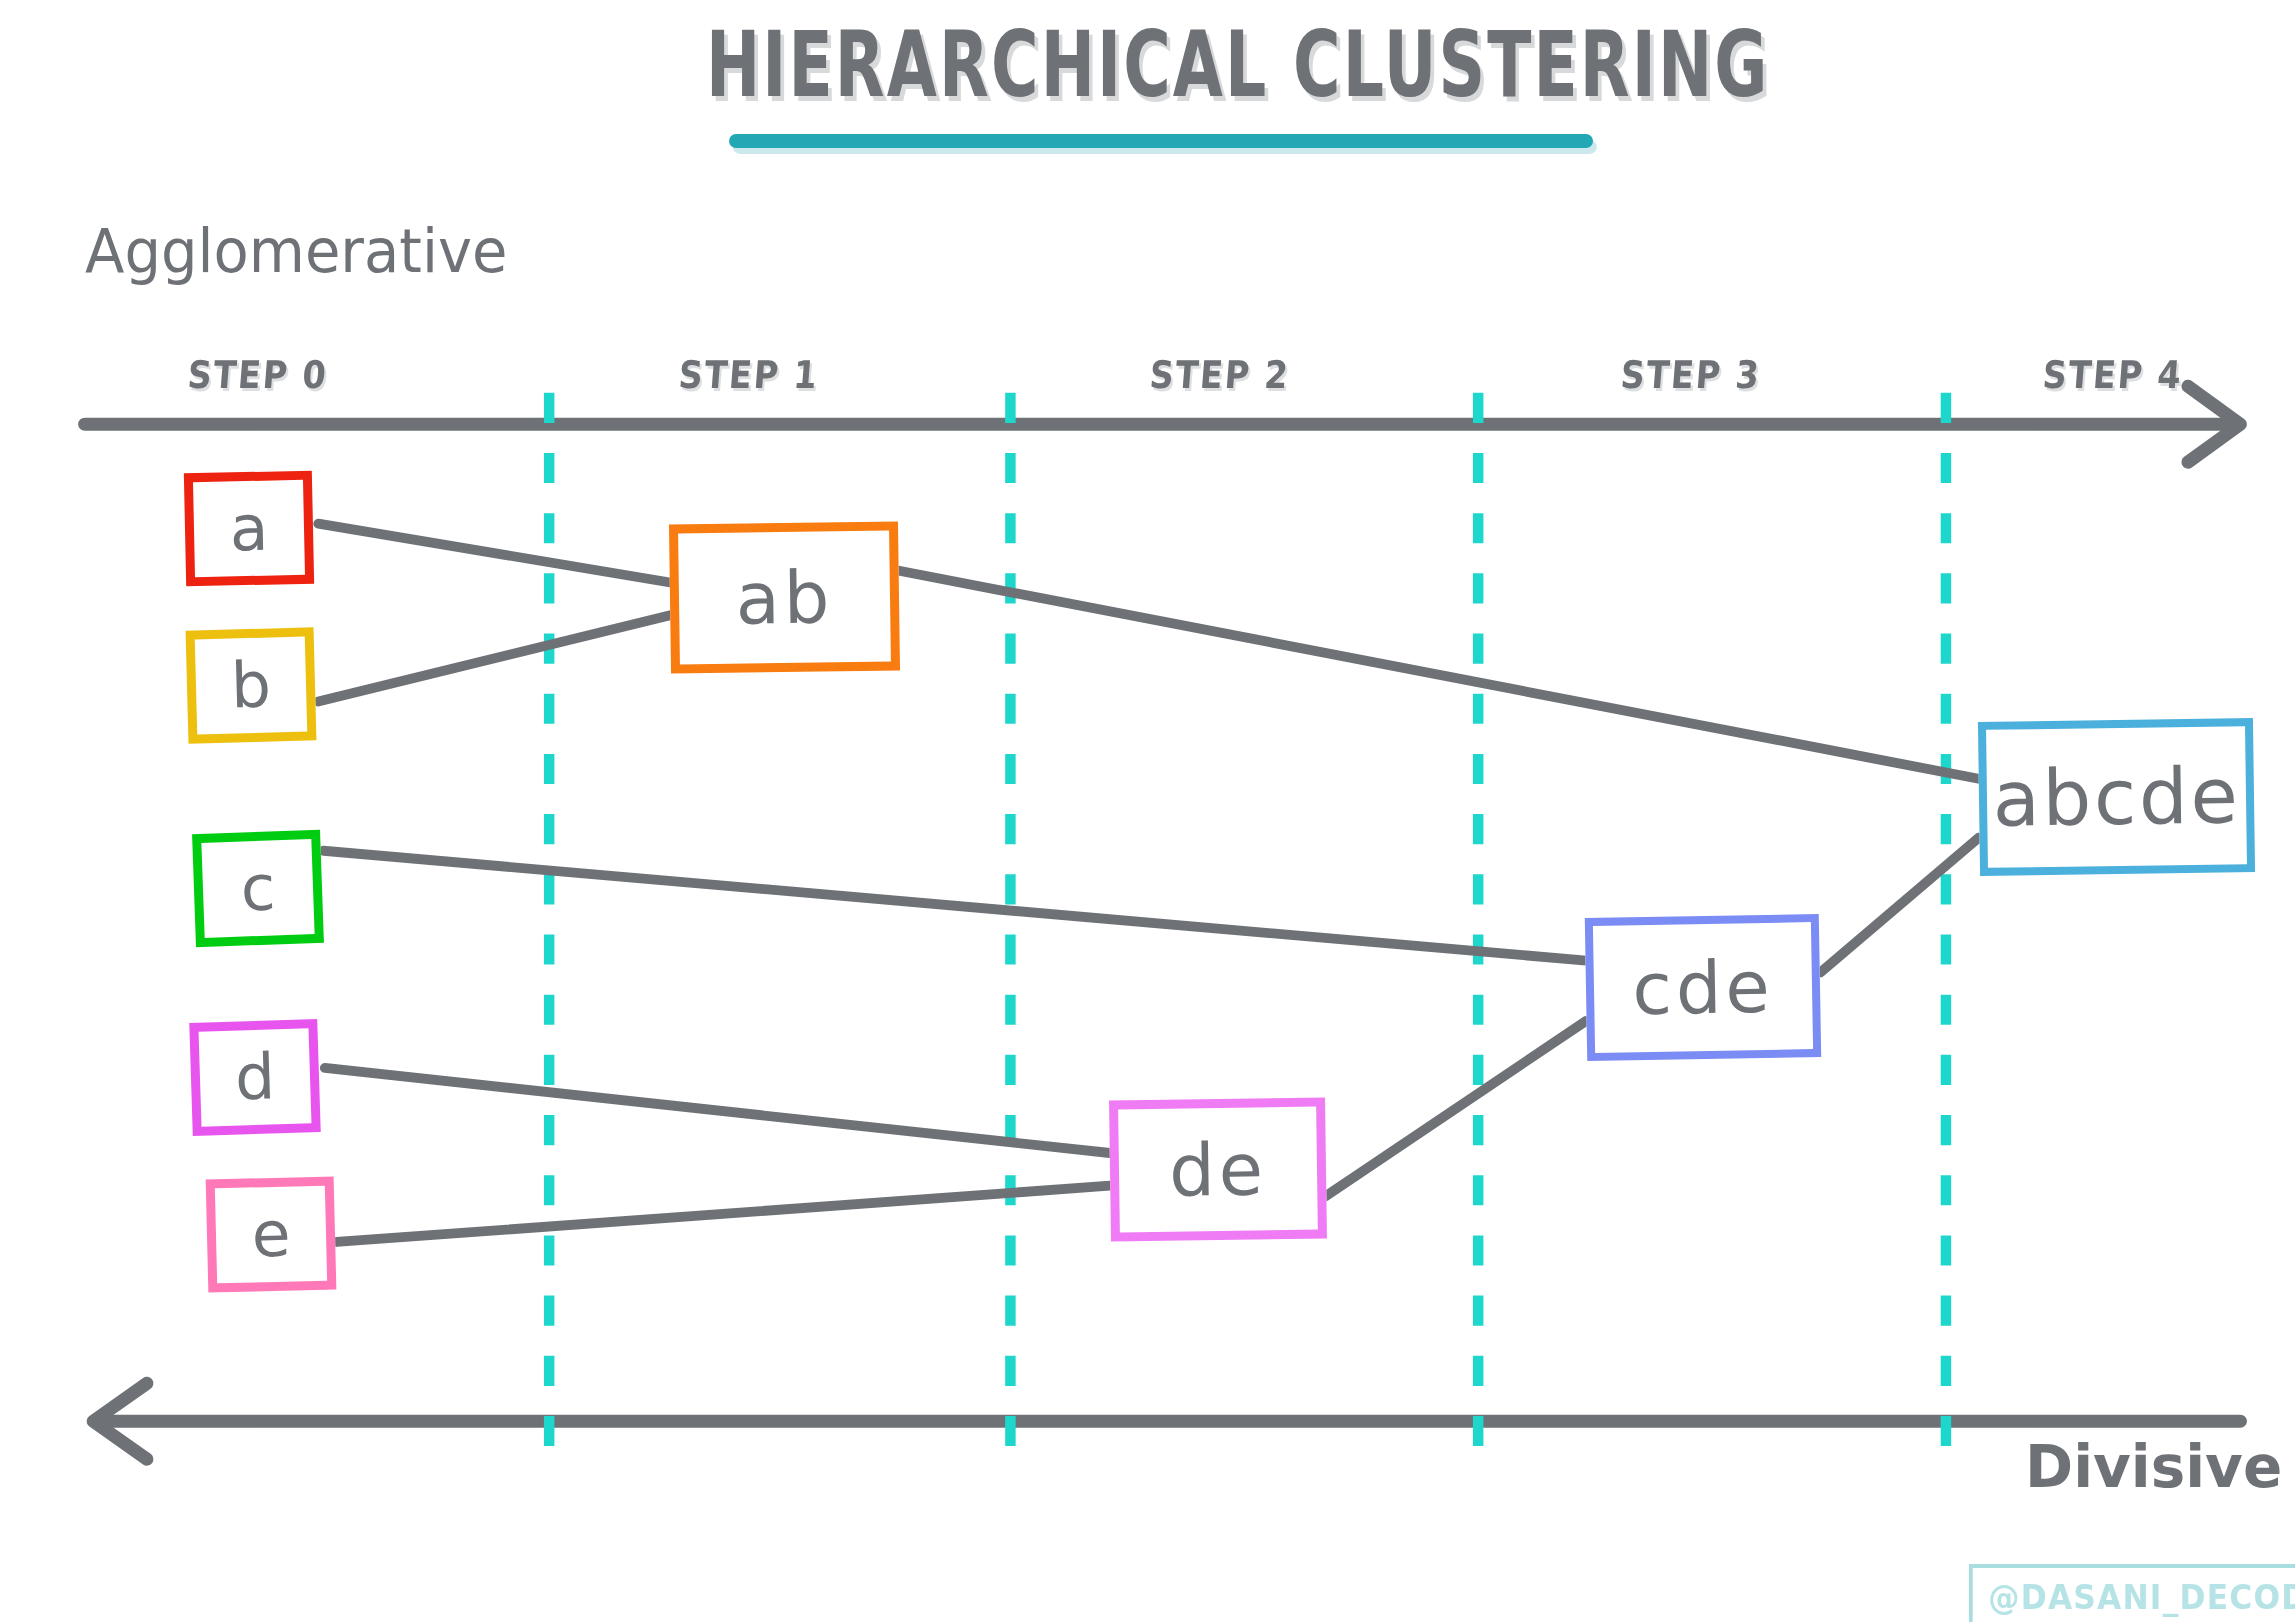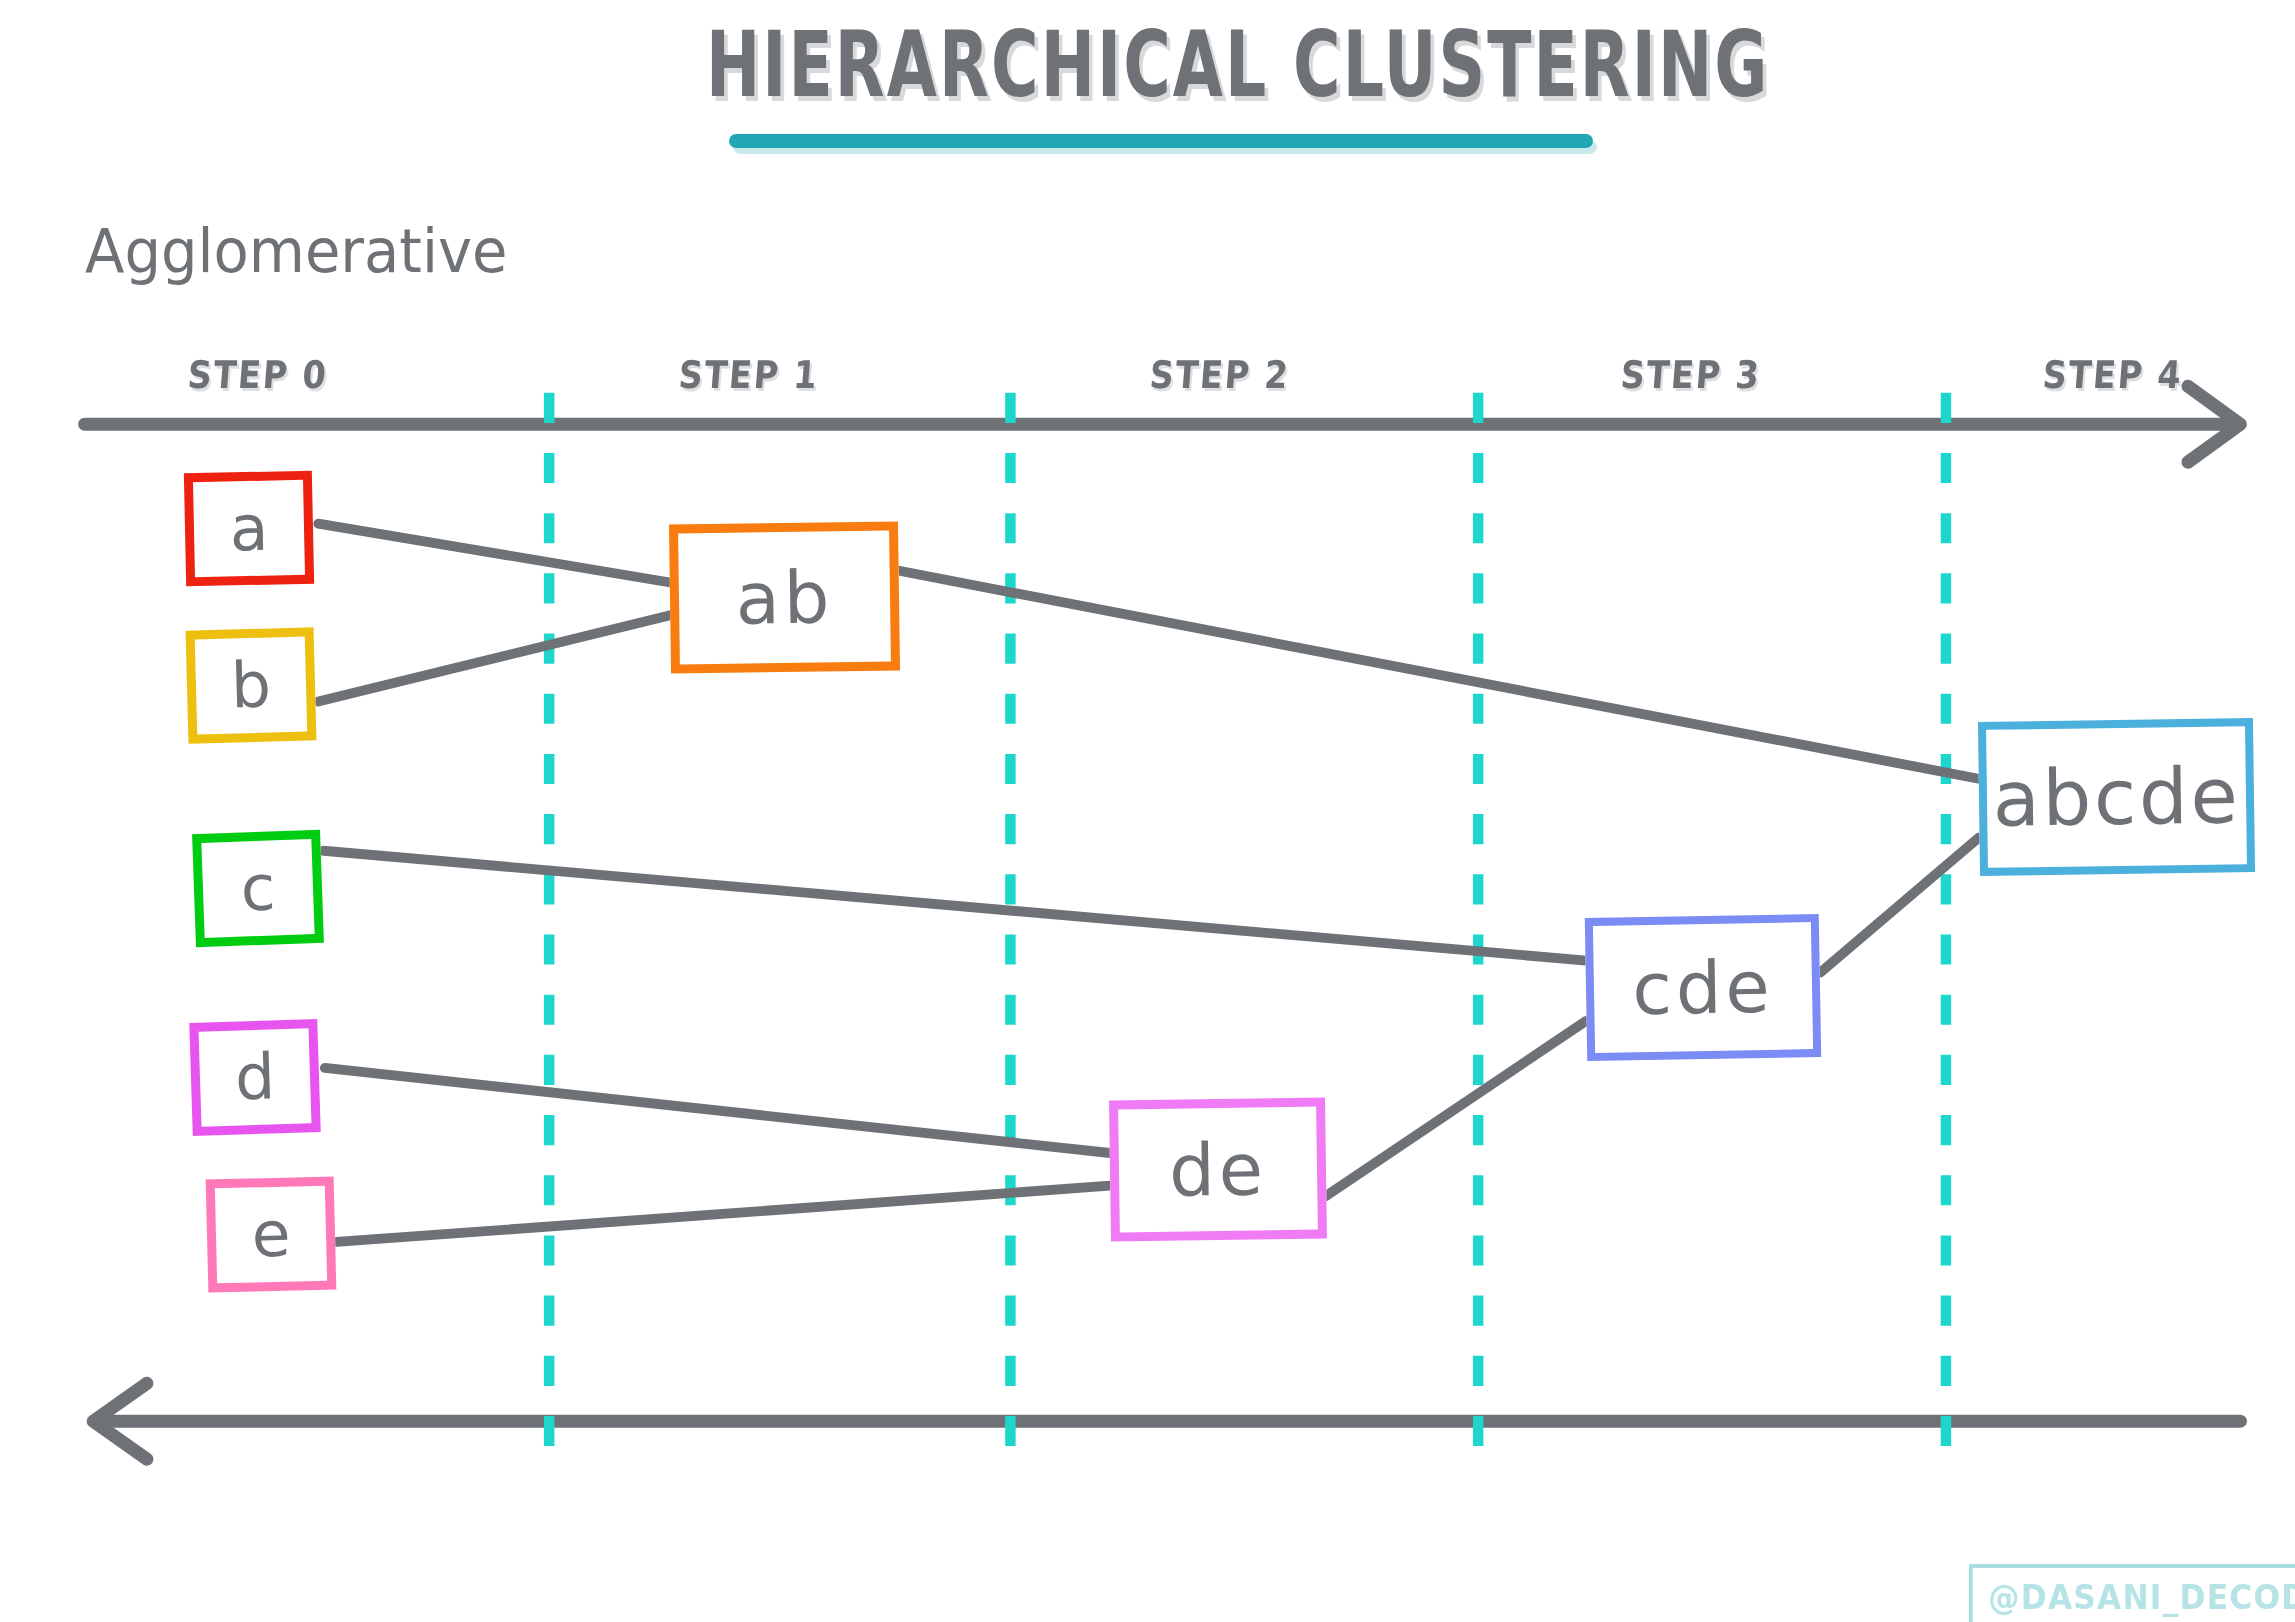--- a/index.html
+++ b/index.html
@@ -123,20 +123,21 @@
 </style>
 </head>
 <body>
 
 <div id="stage">
 
   <div class="txt" id="title-text">HIERARCHICAL CLUSTERING</div>
   <div id="title-underline"></div>
 
   <div class="txt" id="agglomerative-label">Agglomerative</div>
+  <div class="txt" id="divisive-label">Divisive</div>
 
   <svg class="layer" viewBox="0 0 3508 2480">
 
     <g>
       <line x1="105" y1="648" x2="3385" y2="648" stroke="#6e7276" stroke-width="20" stroke-linecap="round"></line>
       <polyline points="3320,590 3400,648 3320,706" fill="none" stroke="#6e7276" stroke-width="20" stroke-linecap="round" stroke-linejoin="round"></polyline>
     </g>
 
     <g>
       <line x1="130" y1="2172" x2="3400" y2="2172" stroke="#6e7276" stroke-width="20" stroke-linecap="round"></line>

